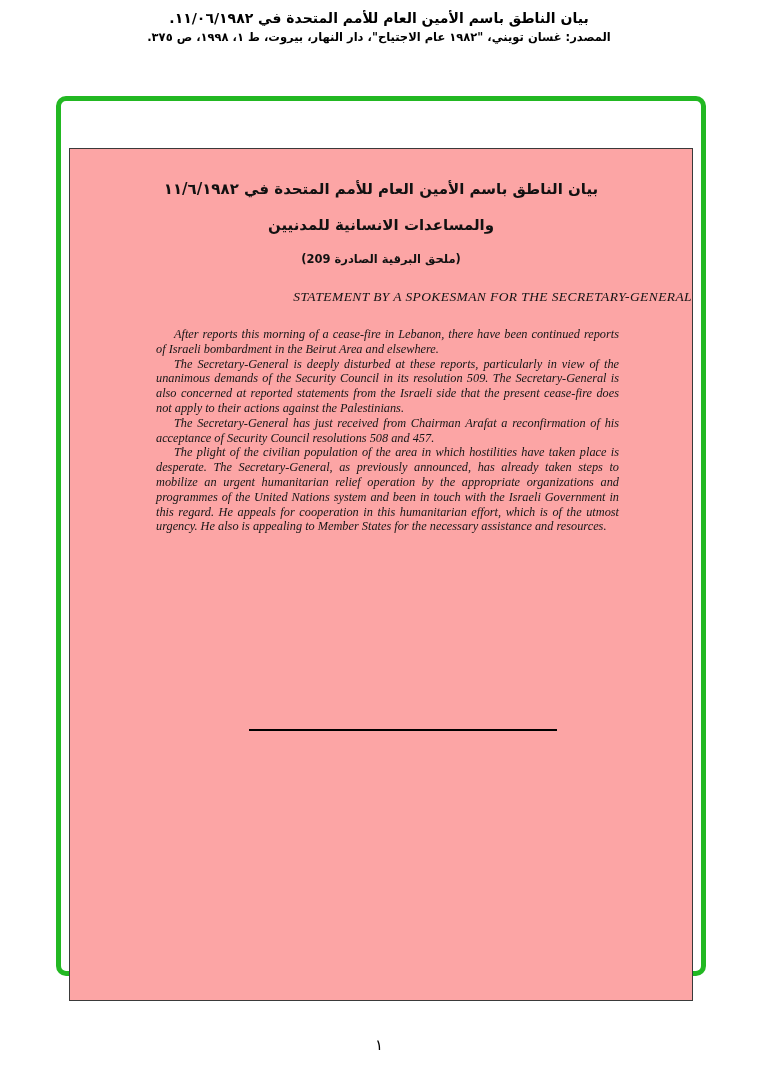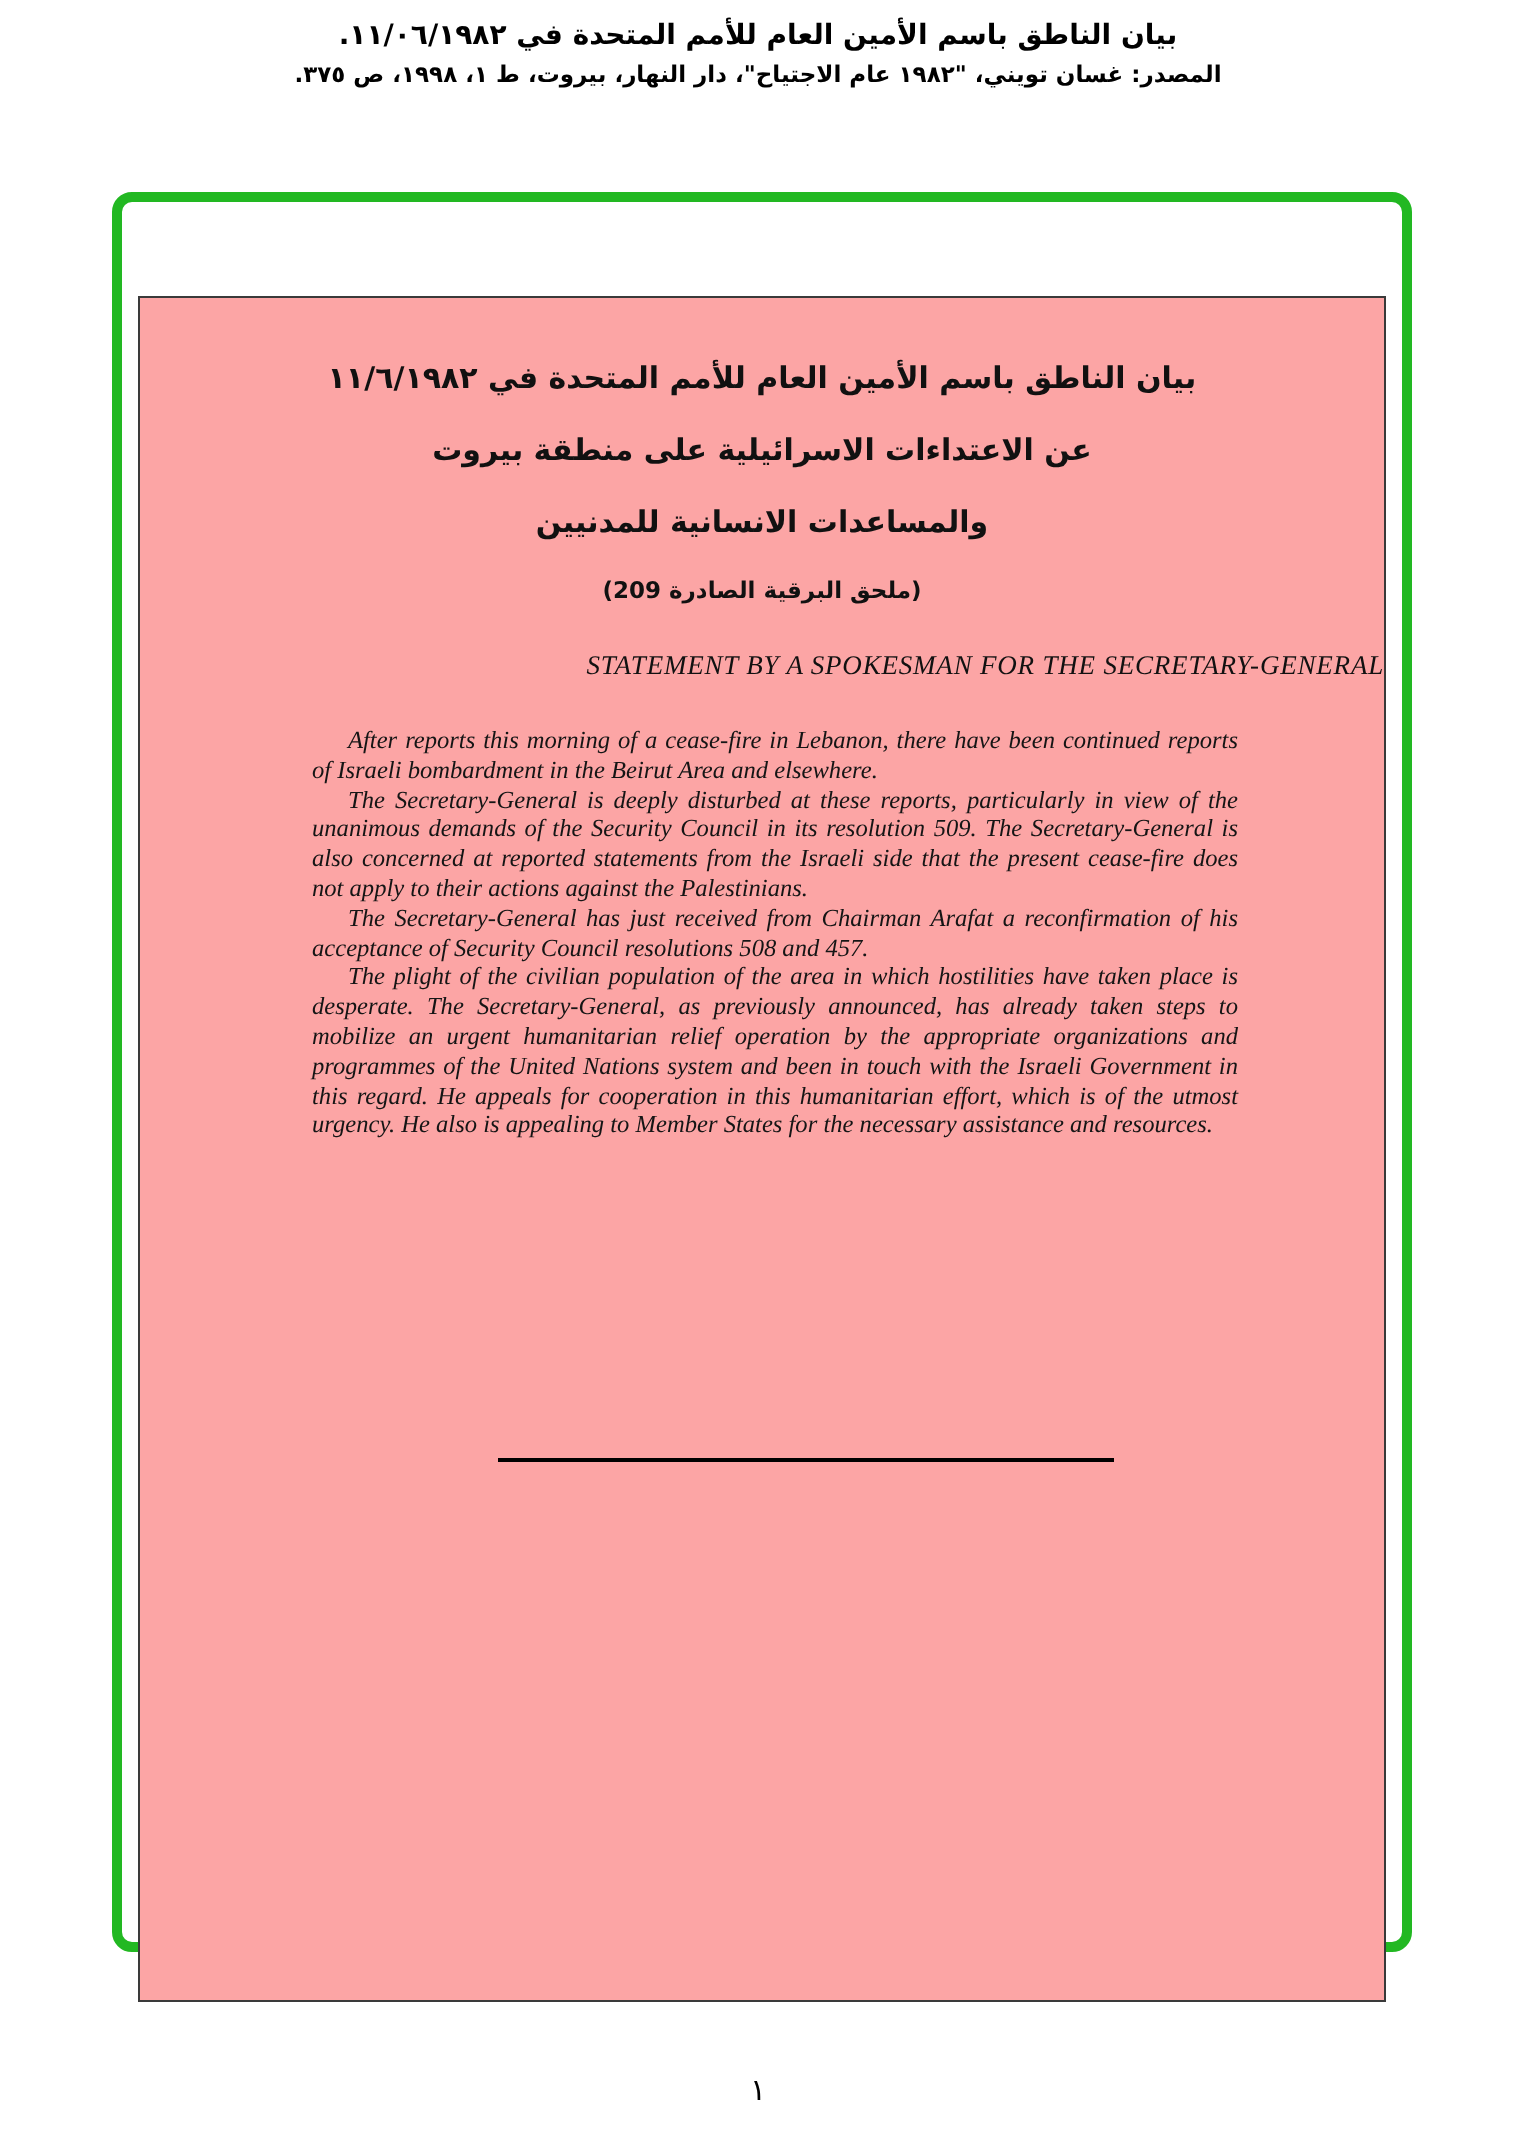--- a/index.html
+++ b/index.html
@@ -126,21 +126,20 @@
 <div class="top-header">
   <div class="hdr-l1">بيان الناطق باسم الأمين العام للأمم المتحدة في ١١/٠٦/١٩٨٢.</div>
   <div class="hdr-l2">المصدر: غسان تويني، "١٩٨٢ عام الاجتياح"، دار النهار، بيروت، ط ١، ١٩٩٨، ص ٣٧٥.</div>
 </div>
 
 <div class="green-frame">
   <div class="scan-page">
 
     <div class="arabic-title">
       <div class="ar-line">بيان الناطق باسم الأمين العام للأمم المتحدة في ١١/٦/١٩٨٢</div>
-      <div class="ar-line">عن الاعتداءات الاسرائيلية على منطقة بيروت</div>
       <div class="ar-line">والمساعدات الانسانية للمدنيين</div>
       <div class="ar-line annex">(ملحق البرقية الصادرة 209)</div>
     </div>
 
     <div class="en-heading">STATEMENT BY A SPOKESMAN FOR THE SECRETARY-GENERAL</div>
 
     <div class="body-text">
       <p>After reports this morning of a cease-fire in Lebanon, there have been continued reports of Israeli bombardment in the Beirut Area and elsewhere.</p>
       <p>The Secretary-General is deeply disturbed at these reports, particularly in view of the unanimous demands of the Security Council in its resolution 509. The Secretary-General is also concerned at reported statements from the Israeli side that the present cease-fire does not apply to their actions against the Palestinians.</p>
       <p>The Secretary-General has just received from Chairman Arafat a reconfirmation of his acceptance of Security Council resolutions 508 and 457.</p>

